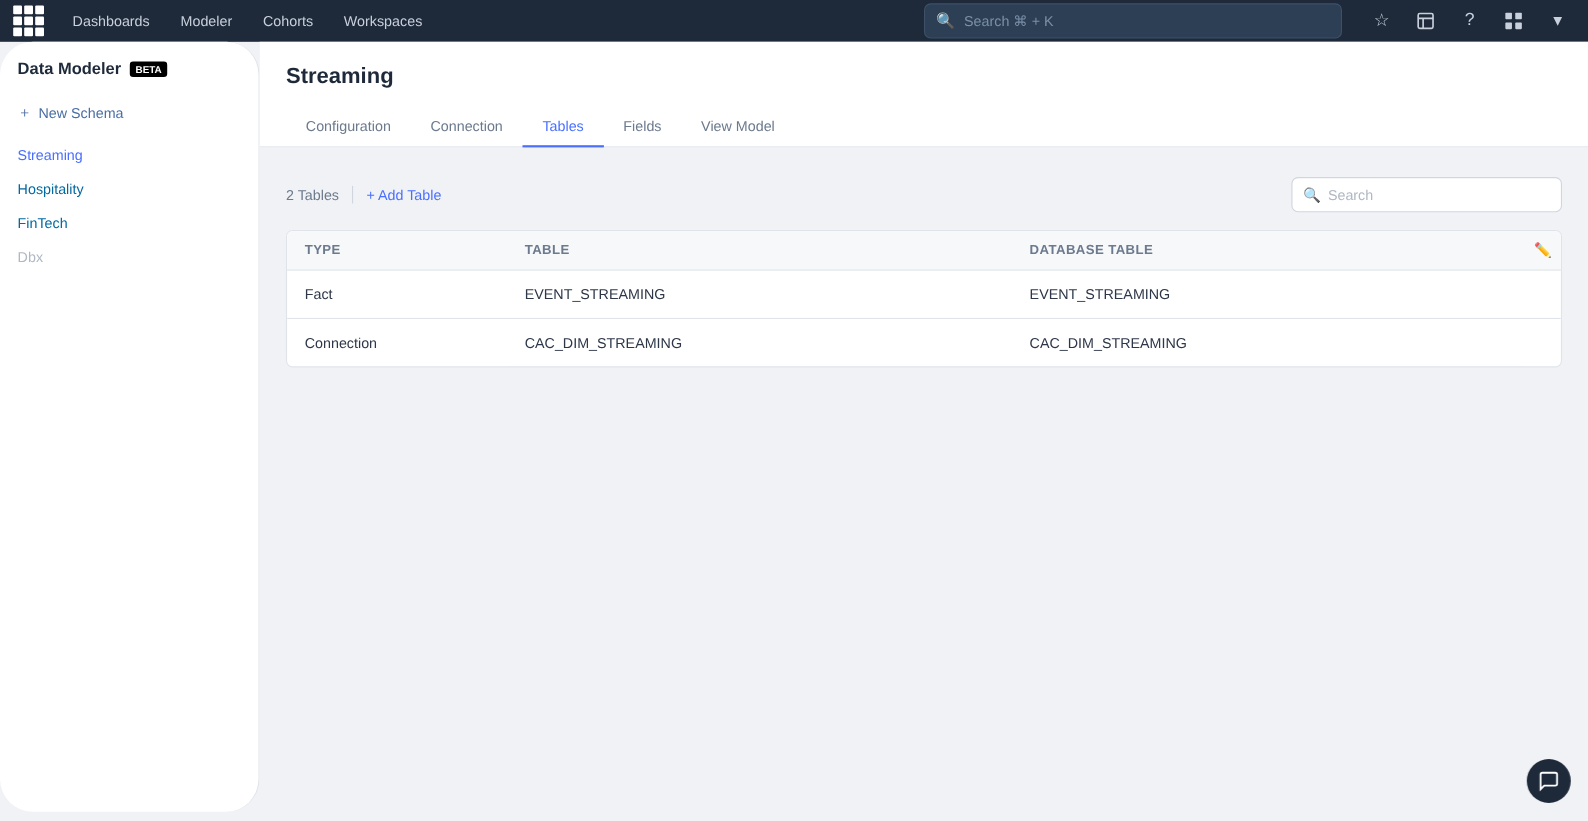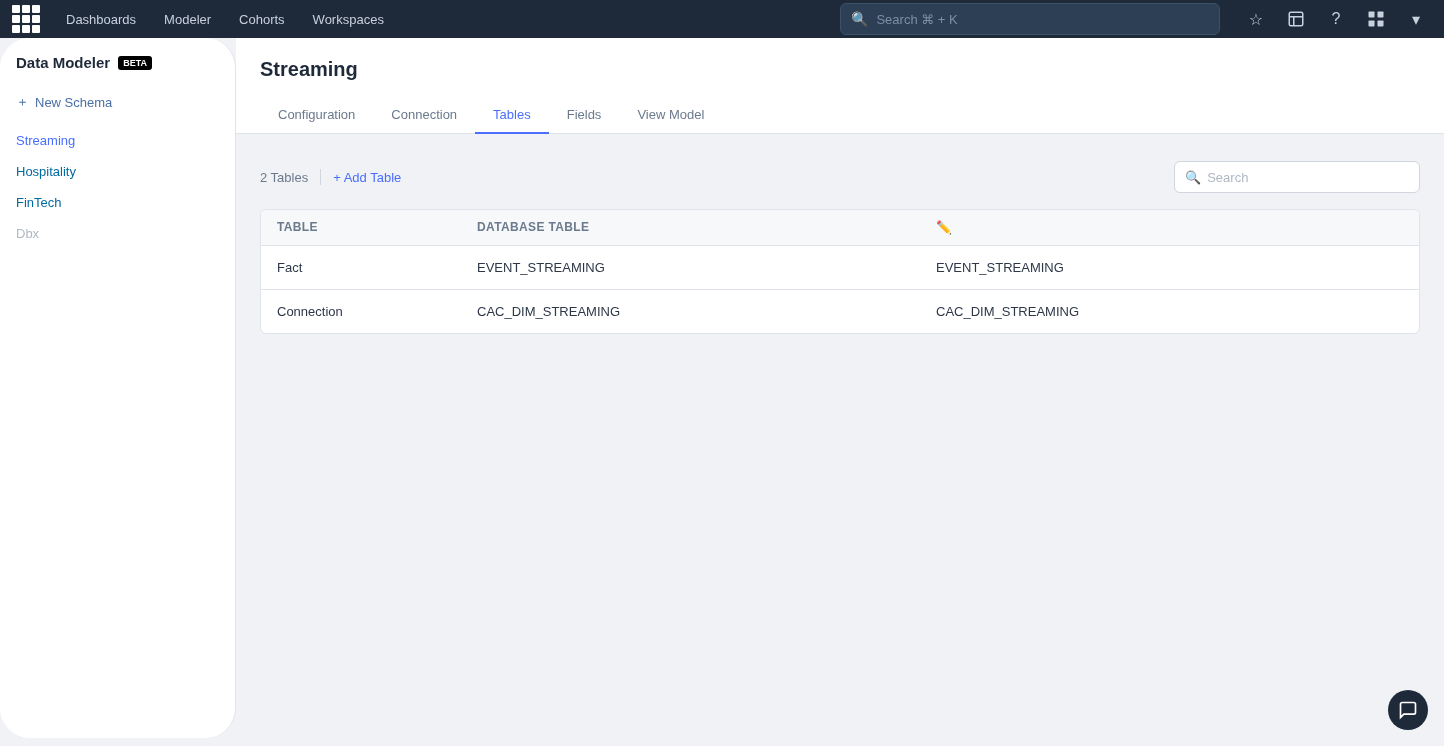--- a/index.html
+++ b/index.html
@@ -350,20 +350,21 @@
         <div class="divider-vert"></div>
         <span class="add-table-btn">+ Add Table</span>
         <div class="search-input-container">
           <span style="color:#b0b8c4;font-size:13px;">🔍</span>
           <input type="text" placeholder="Search" style="">
         </div>
       </div>
 
       <div class="data-table">
         <div class="table-header-row">
+          <div class="table-header-cell">Type</div>
           <div class="table-header-cell">Table</div>
           <div class="table-header-cell">Database Table</div>
           <div class="table-header-cell">
             <span style="font-size:13px;">✏️</span>
           </div>
         </div>
         <div class="table-row">
           <div class="table-cell">Fact</div>
           <div class="table-cell">EVENT_STREAMING</div>
           <div class="table-cell">EVENT_STREAMING</div>

